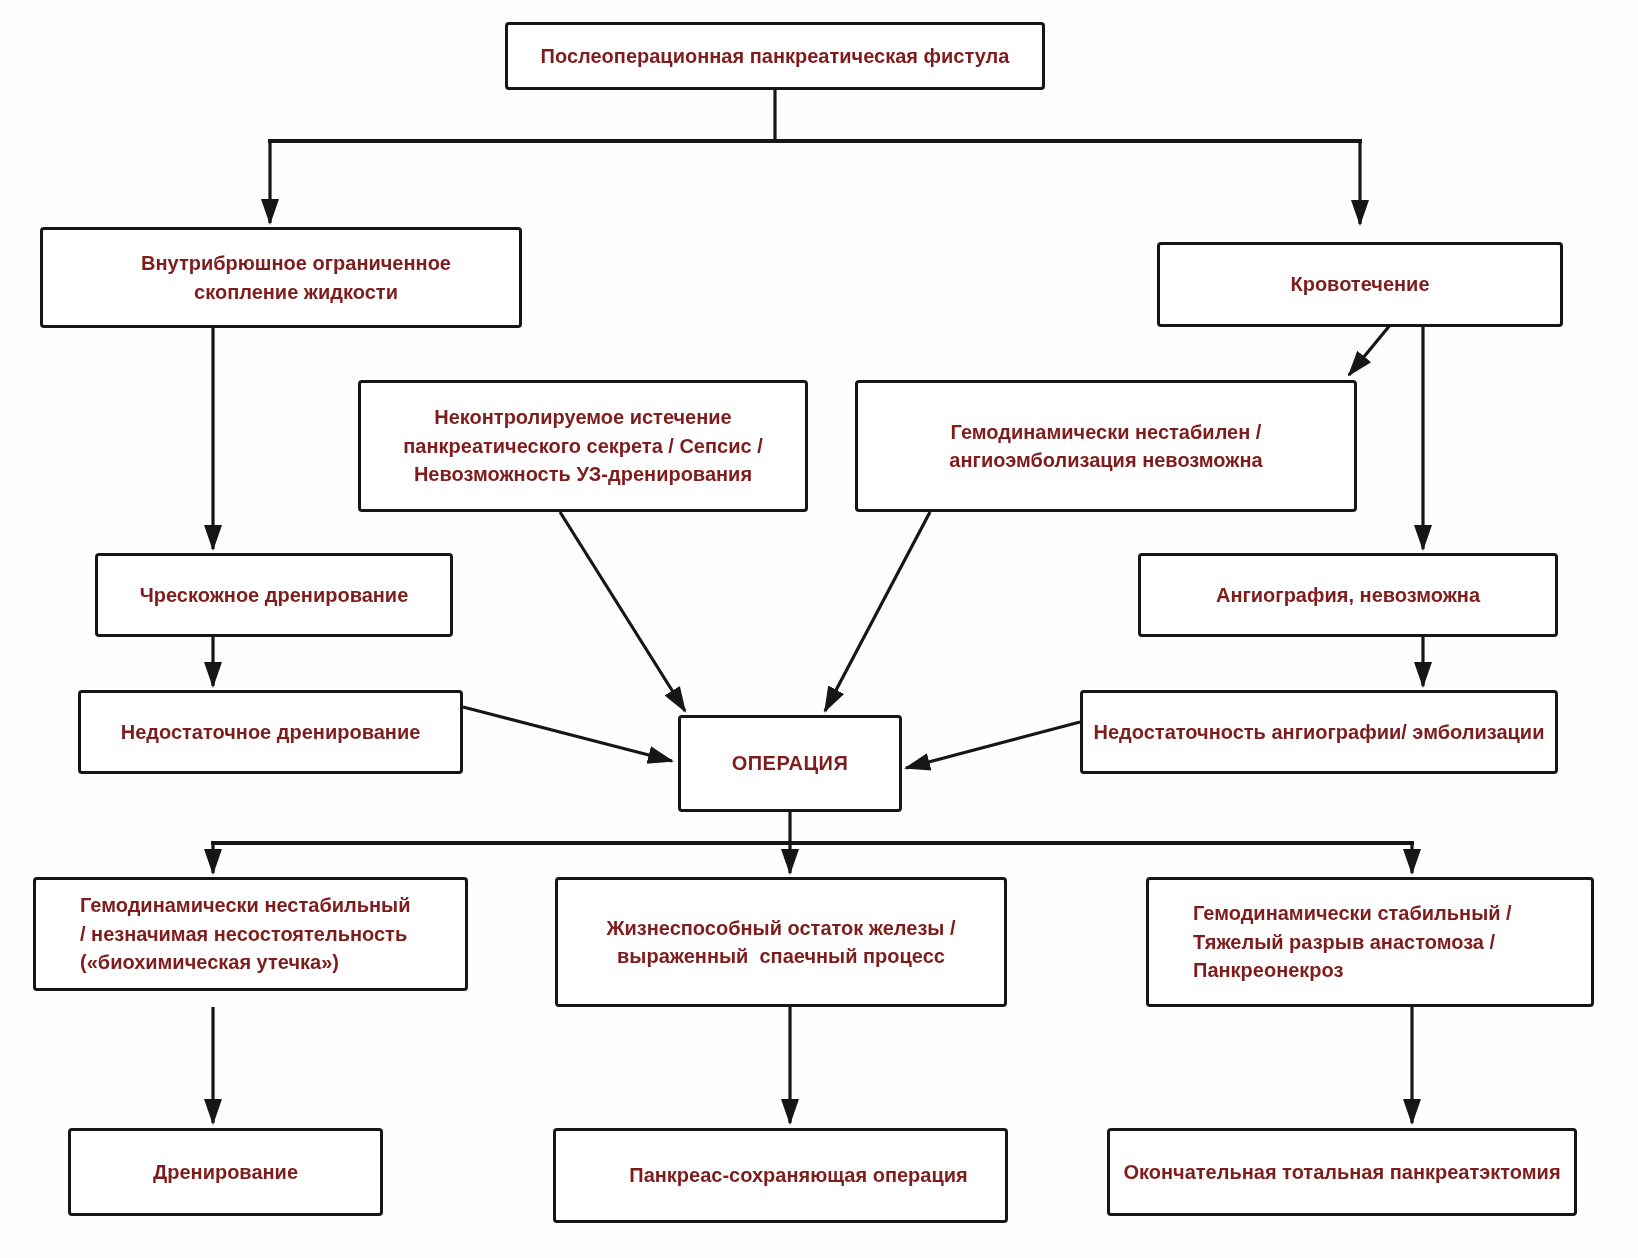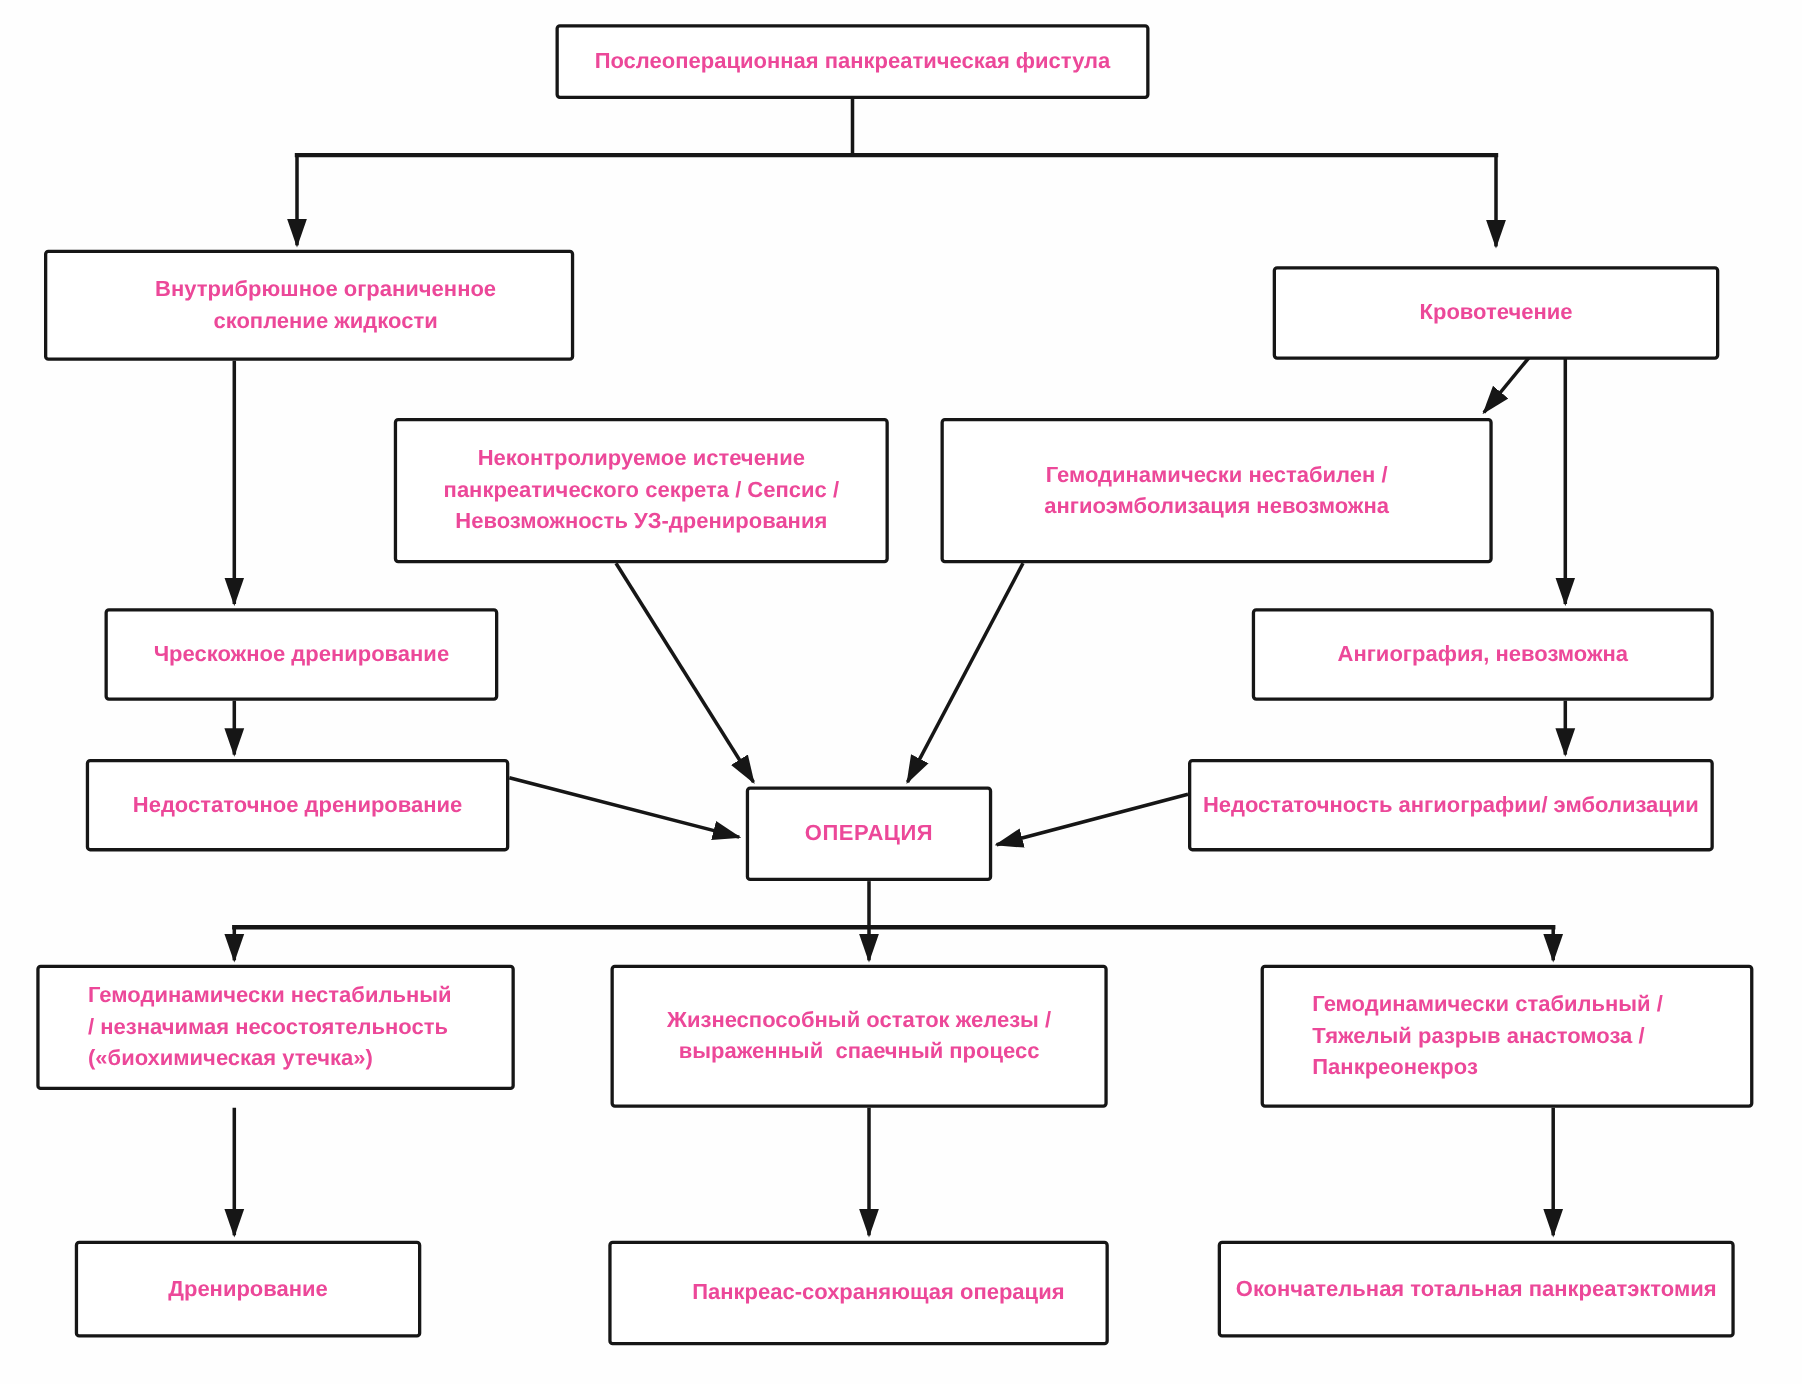--- a/index.html
+++ b/index.html
@@ -24,21 +24,21 @@
   svg.connectors path.thickbar { stroke-width: 4; }
   .node {
     position: absolute;
     box-sizing: border-box;
     background: #ffffff;
     border: 3.5px solid #161616;
     border-radius: 4px;
     display: flex;
     align-items: center;
     justify-content: center;
-    color: #ec4899;
+    color: #7f1d1d;
     font-weight: bold;
     font-size: 20px;
     line-height: 1.42;
     text-align: center;
     padding: 6px 10px;
   }
   .node .inner { width: 100%; }
   .node.align-left .inner { text-align: left; padding-left: 34px; }
   .node .ln { display: block; white-space: pre-wrap; }
   .node.nowrap .ln { white-space: nowrap; }
@@ -128,21 +128,21 @@
         <span class="ln">Ангиография, невозможна</span>
       </div>
   </div>
 
   <div class="node nowrap" style="left:78px; top:690px; width:385px; height:84px;">
     <div class="inner">
         <span class="ln">Недостаточное дренирование</span>
       </div>
   </div>
 
-  <div class="node nowrap caps" style="left:678px; top:715px; width:224px; height:86px;">
+  <div class="node nowrap caps" style="left:678px; top:715px; width:224px; height:97px;">
     <div class="inner">
         <span class="ln">ОПЕРАЦИЯ</span>
       </div>
   </div>
 
   <div class="node nowrap" style="left:1080px; top:690px; width:478px; height:84px;">
     <div class="inner">
         <span class="ln">Недостаточность ангиографии/ эмболизации</span>
       </div>
   </div>

